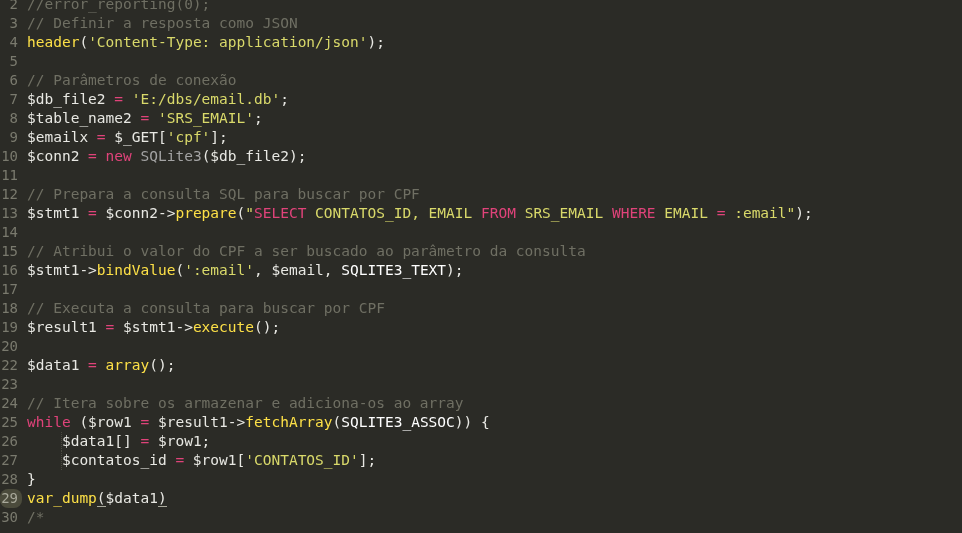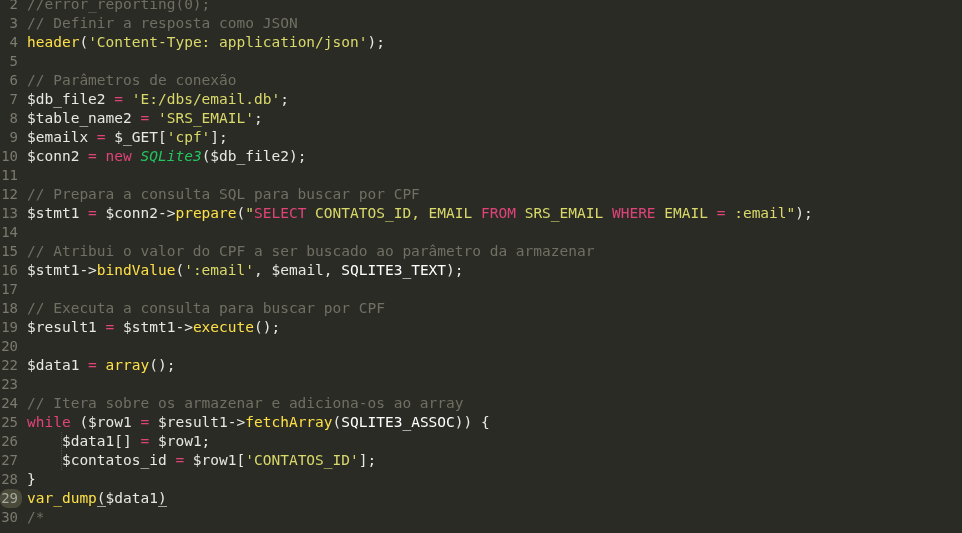--- a/index.html
+++ b/index.html
@@ -58,21 +58,21 @@
     padding-left: 5px;
     line-height: 19px;
     color: #e8e8e3;
     position: relative;
   }
 
   
   .cmt  { color: #6f6f63; }
   .kw   { color: #e0437a; }
   .fn   { color: #fde047; }
-  .cls  { color: #22c55e; font-style: italic; }
+  .cls  { color: #a3a3a3; }
   .str  { color: #d9d96a; }
   .cst  { color: #ffffff; }
   .op   { color: #e0437a; }
   .var  { color: #e8e8e3; }
   .pun  { color: #e8e8e3; }
   .sqlkw{ color: #e0437a; }
   .sqlid{ color: #d9d96a; text-align: center; }
   .match{ border-bottom: 1px solid #a9a99c; }
 
   
@@ -94,21 +94,21 @@
       <div class="line"><div class="gutter">5</div><div class="content"></div></div>
       <div class="line"><div class="gutter">6</div><div class="content"><span class="cmt">// Parâmetros de conexão</span></div></div>
       <div class="line"><div class="gutter">7</div><div class="content"><span class="var">$db_file2 </span><span class="op">=</span><span class="pun"> </span><span class="str">'E:/dbs/email.db'</span><span class="pun">;</span></div></div>
       <div class="line"><div class="gutter">8</div><div class="content"><span class="var">$table_name2 </span><span class="op">=</span><span class="pun"> </span><span class="str">'SRS_EMAIL'</span><span class="pun">;</span></div></div>
       <div class="line"><div class="gutter">9</div><div class="content"><span class="var">$emailx </span><span class="op">=</span><span class="var"> $_GET[</span><span class="str">'cpf'</span><span class="pun">];</span></div></div>
       <div class="line"><div class="gutter">10</div><div class="content"><span class="var">$conn2 </span><span class="op">=</span><span class="pun"> </span><span class="kw">new</span><span class="pun"> </span><span class="cls">SQLite3</span><span class="pun">($db_file2);</span></div></div>
       <div class="line"><div class="gutter">11</div><div class="content"></div></div>
       <div class="line"><div class="gutter">12</div><div class="content"><span class="cmt">// Prepara a consulta SQL para buscar por CPF</span></div></div>
       <div class="line"><div class="gutter">13</div><div class="content"><span class="var">$stmt1 </span><span class="op">=</span><span class="var"> $conn2-&gt;</span><span class="fn">prepare</span><span class="pun">(</span><span class="str">"</span><span class="sqlkw">SELECT</span><span class="sqlid"> CONTATOS_ID, EMAIL </span><span class="sqlkw">FROM</span><span class="sqlid"> SRS_EMAIL </span><span class="sqlkw">WHERE</span><span class="sqlid"> EMAIL </span><span class="sqlkw">=</span><span class="sqlid"> :email"</span><span class="pun">);</span></div></div>
       <div class="line"><div class="gutter">14</div><div class="content"></div></div>
-      <div class="line"><div class="gutter">15</div><div class="content"><span class="cmt">// Atribui o valor do CPF a ser buscado ao parâmetro da armazenar</span></div></div>
+      <div class="line"><div class="gutter">15</div><div class="content"><span class="cmt">// Atribui o valor do CPF a ser buscado ao parâmetro da consulta</span></div></div>
       <div class="line"><div class="gutter">16</div><div class="content"><span class="var">$stmt1-&gt;</span><span class="fn">bindValue</span><span class="pun">(</span><span class="str">':email'</span><span class="var">, $email, </span><span class="cst">SQLITE3_TEXT</span><span class="pun">);</span></div></div>
       <div class="line"><div class="gutter">17</div><div class="content"></div></div>
       <div class="line"><div class="gutter">18</div><div class="content"><span class="cmt">// Executa a consulta para buscar por CPF</span></div></div>
       <div class="line"><div class="gutter">19</div><div class="content"><span class="var">$result1 </span><span class="op">=</span><span class="var"> $stmt1-&gt;</span><span class="fn">execute</span><span class="pun">();</span></div></div>
       <div class="line"><div class="gutter">20</div><div class="content"></div></div>
       <div class="line"><div class="gutter">22</div><div class="content"><span class="var">$data1 </span><span class="op">=</span><span class="pun"> </span><span class="fn">array</span><span class="pun">();</span></div></div>
       <div class="line"><div class="gutter">23</div><div class="content"></div></div>
       <div class="line"><div class="gutter">24</div><div class="content"><span class="cmt">// Itera sobre os armazenar e adiciona-os ao array</span></div></div>
       <div class="line"><div class="gutter">25</div><div class="content"><span class="kw">while</span><span class="var"> ($row1 </span><span class="op">=</span><span class="var"> $result1-&gt;</span><span class="fn">fetchArray</span><span class="pun">(</span><span class="cst">SQLITE3_ASSOC</span><span class="pun">)) {</span></div></div>
       <div class="line"><div class="gutter">26</div><div class="content"><span class="indent-guide" style="top: 0px; height: 19px;"></span><span class="var">    $data1[] </span><span class="op">=</span><span class="var"> $row1;</span></div></div>

